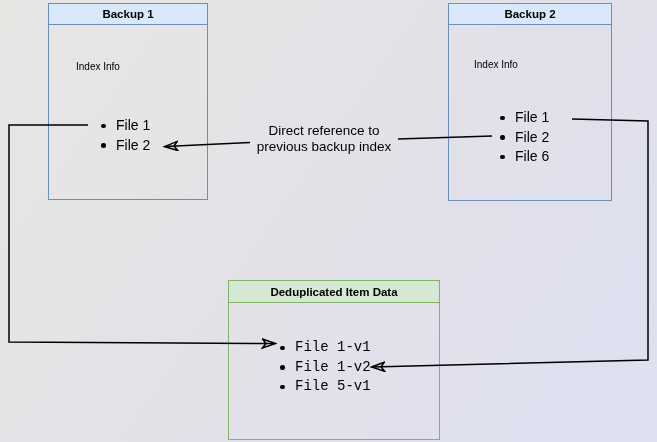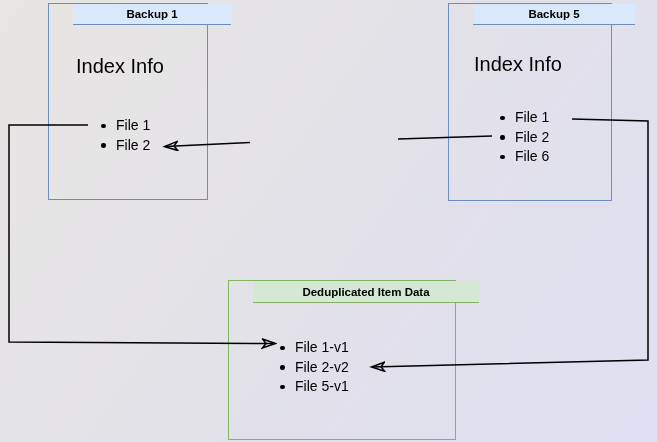--- a/index.html
+++ b/index.html
@@ -34,32 +34,31 @@
   .node.blue   { border-color: var(--blue-border); }
   .node.green  { border-color: var(--green-border); }
   .node-header {
     width: 100%;
     display: flex;
     align-items: center;
     justify-content: center;
     font-weight: bold;
     font-size: 11.5px;
     border-bottom: 1.4px solid;
-    margin-left: 24px;
   }
   .blue  .node-header { background: var(--blue-header);  border-bottom-color: var(--blue-border); height: 21px; }
   .green .node-header { background: var(--green-header); border-bottom-color: var(--green-border); height: 22px; }
 
   #backup1 { left: 48px;  top: 3px;   width: 160px; height: 197px; }
   #backup2 { left: 448px; top: 3px;   width: 164px; height: 198px; }
-  #dedup   { left: 228px; top: 280px; width: 228px; height: 160px; }
+  #dedup   { left: 228px; top: 280px; width: 212px; height: 160px; }
 
   .index-label {
     position: absolute;
-    font-size: 20px;
+    font-size: 10px;
     line-height: 17px;
     white-space: nowrap;
   }
   #backup1 .index-label { left: 27px; top: 54px; }
   #backup2 .index-label { left: 25px; top: 52px; }
 
   ul.file-list {
     position: absolute;
     list-style: none;
   }
@@ -75,21 +74,21 @@
     position: absolute;
     left: 1px;
     top: 7.5px;
     width: 4.5px;
     height: 4.5px;
     border-radius: 50%;
     background: var(--text);
   }
   #backup1 ul.file-list { left: 51px; top: 112px; }
   #backup2 ul.file-list { left: 50px; top: 104px; }
-  #dedup   ul.file-list { left: 50px; top: 57px; }
+  #dedup   ul.file-list { left: 50px; top: 57px; font-family: Liberation Mono, monospace; }
   #dedup   ul.file-list li { line-height: 19.7px; }
 
   svg.connectors {
     position: absolute;
     left: 0; top: 0;
     width: 657px;
     height: 442px;
     pointer-events: none;
   }
   svg.connectors path {
@@ -116,44 +115,48 @@
   <div class="node blue" id="backup1">
     <div class="node-header">Backup 1</div>
     <div class="index-label">Index Info</div>
     <ul class="file-list">
       <li>File 1</li>
       <li>File 2</li>
     </ul>
   </div>
 
   <div class="node blue" id="backup2">
-    <div class="node-header">Backup 5</div>
+    <div class="node-header">Backup 2</div>
     <div class="index-label">Index Info</div>
     <ul class="file-list">
       <li>File 1</li>
       <li>File 2</li>
       <li>File 6</li>
     </ul>
   </div>
 
   <div class="node green" id="dedup">
     <div class="node-header">Deduplicated Item Data</div>
     <ul class="file-list">
       <li>File 1-v1</li>
-      <li>File 2-v2</li>
+      <li>File 1-v2</li>
       <li>File 5-v1</li>
     </ul>
   </div>
 
   <svg class="connectors" viewBox="0 0 657 442">
     <defs>
       <marker id="arrowhead" markerUnits="userSpaceOnUse" markerWidth="16" markerHeight="12" refX="13.5" refY="5" orient="auto">
         <path d="M1,0.5 L14,5 L1,9.5 L4.5,5 Z" fill="var(--arrow)" stroke="none"></path>
       </marker>
     </defs>
     <path d="M 88 125 L 9 125 L 9 342 L 275 343.5" marker-end="url(#arrowhead)"></path>
     <path d="M 572 119 L 648 121 L 648 360 L 372 367" marker-end="url(#arrowhead)"></path>
     <path d="M 492 136 L 398 139"></path>
     <path d="M 250 142.5 L 165 146.5" marker-end="url(#arrowhead)"></path>
   </svg>
 
+  <div class="annotation">
+    <div>Direct reference to</div>
+    <div>previous backup index</div>
+  </div>
 
 </div>
 
 </body></html>

